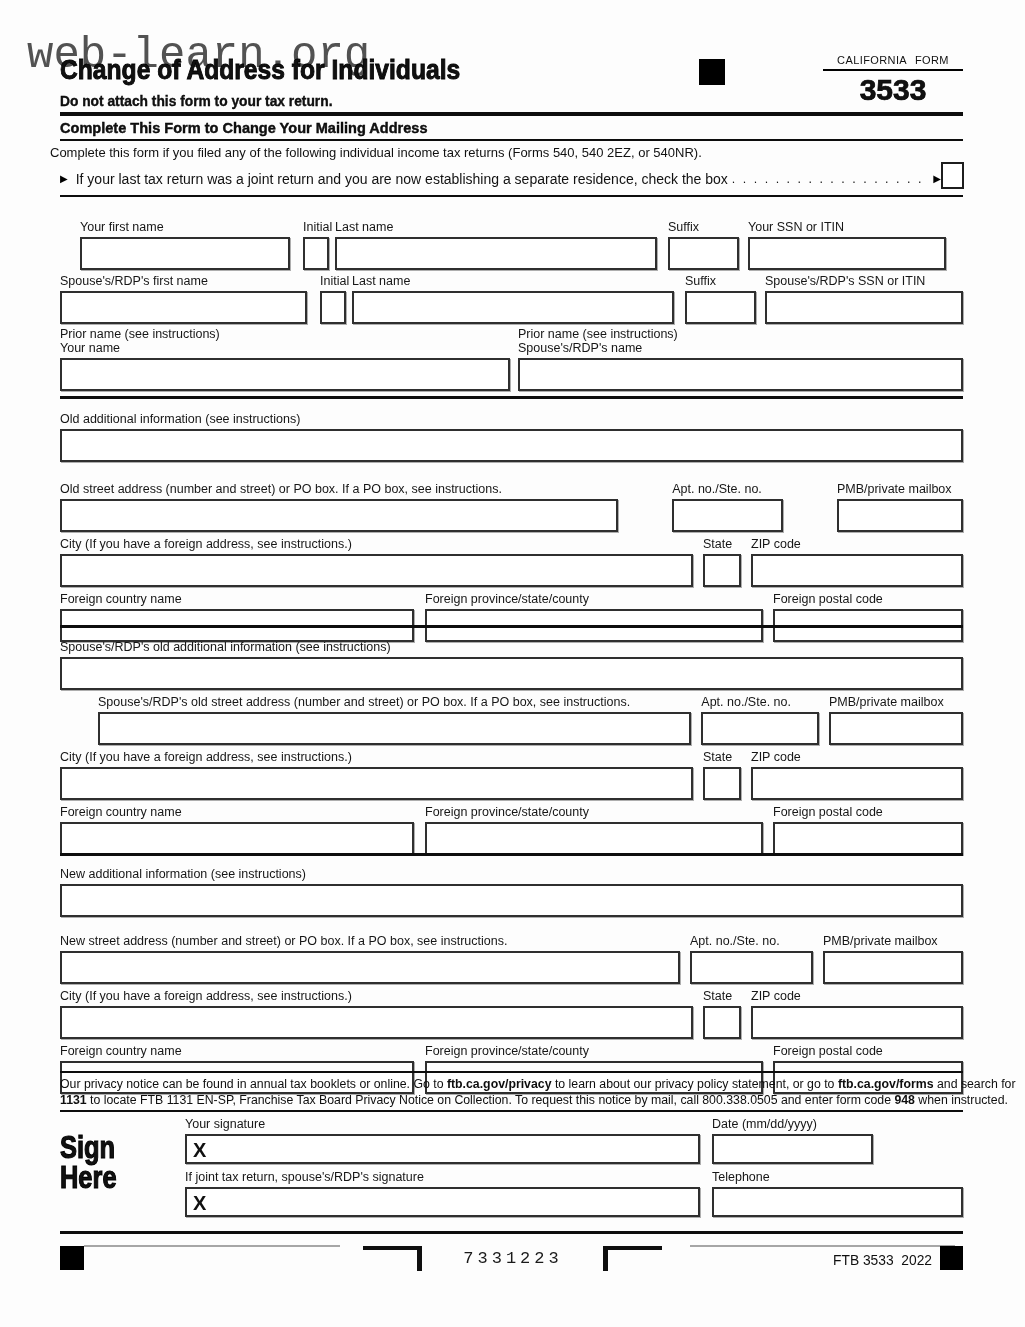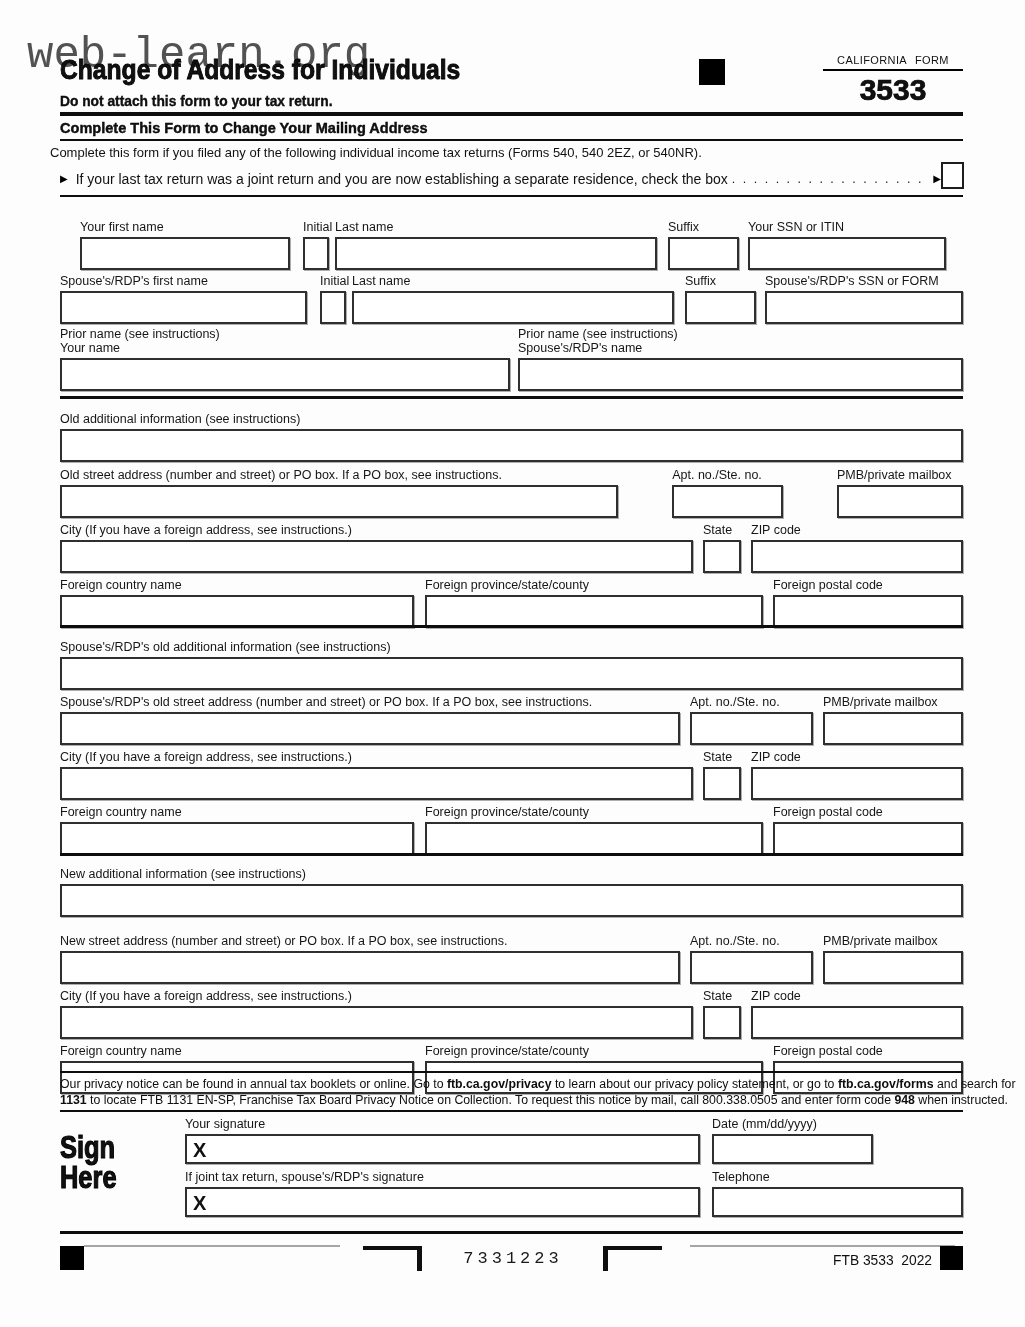--- a/index.html
+++ b/index.html
@@ -104,21 +104,21 @@
     </div>
     <div class="cell" style="width:322px;margin-left:6px;">
       <div class="label">Last name</div>
       <div class="box"></div>
     </div>
     <div class="cell" style="width:71px;margin-left:11px;">
       <div class="label">Suffix</div>
       <div class="box"></div>
     </div>
     <div class="cell" style="width:198px;margin-left:9px;">
-      <div class="label">Spouse's/RDP's SSN or FORM</div>
+      <div class="label">Spouse's/RDP's SSN or ITIN</div>
       <div class="box"></div>
     </div>
   </div>
   <div class="row" style="margin-top:3px;">
     <div class="cell" style="width:450px;">
       <div class="label tight">Prior name (see instructions)</div>
       <div class="label">Your name</div>
       <div class="box"></div>
     </div>
     <div class="cell" style="width:445px;margin-left:8px;">
@@ -128,21 +128,21 @@
     </div>
   </div>
 </div>
 <div class="rule" style="top:396px;height:3px;"></div>
 
 <section class="addr" style="top:412px;">
   <div class="cell" style="width:903px;">
     <div class="label">Old additional information (see instructions)</div>
     <div class="box"></div>
   </div>
-  <div class="row" style="margin-top:6px;gap:44px;">
+  <div class="row" style="margin-top:20px;gap:44px;">
     <div class="cell" style="width:620px;">
       <div class="label">Old street address (number and street) or PO box. If a PO box, see instructions.</div>
       <div class="box"></div>
     </div>
     <div class="cell" style="width:123px;margin-left:10px;">
       <div class="label">Apt. no./Ste. no.</div>
       <div class="box"></div>
     </div>
     <div class="cell" style="width:140px;margin-left:10px;">
       <div class="label">PMB/private mailbox</div>
@@ -178,21 +178,21 @@
     </div>
   </div>
 </section>
 <div class="rule" style="top:625px;height:3px;"></div>
 
 <section class="addr" style="top:640px;">
   <div class="cell" style="width:903px;">
     <div class="label">Spouse's/RDP's old additional information (see instructions)</div>
     <div class="box"></div>
   </div>
-  <div class="row" style="margin-top:5px;">
+  <div class="row" style="margin-top:5px;margin-left:38px;">
     <div class="cell" style="width:620px;">
       <div class="label">Spouse's/RDP's old street address (number and street) or PO box. If a PO box, see instructions.</div>
       <div class="box"></div>
     </div>
     <div class="cell" style="width:123px;margin-left:10px;">
       <div class="label">Apt. no./Ste. no.</div>
       <div class="box"></div>
     </div>
     <div class="cell" style="width:140px;margin-left:10px;">
       <div class="label">PMB/private mailbox</div>

